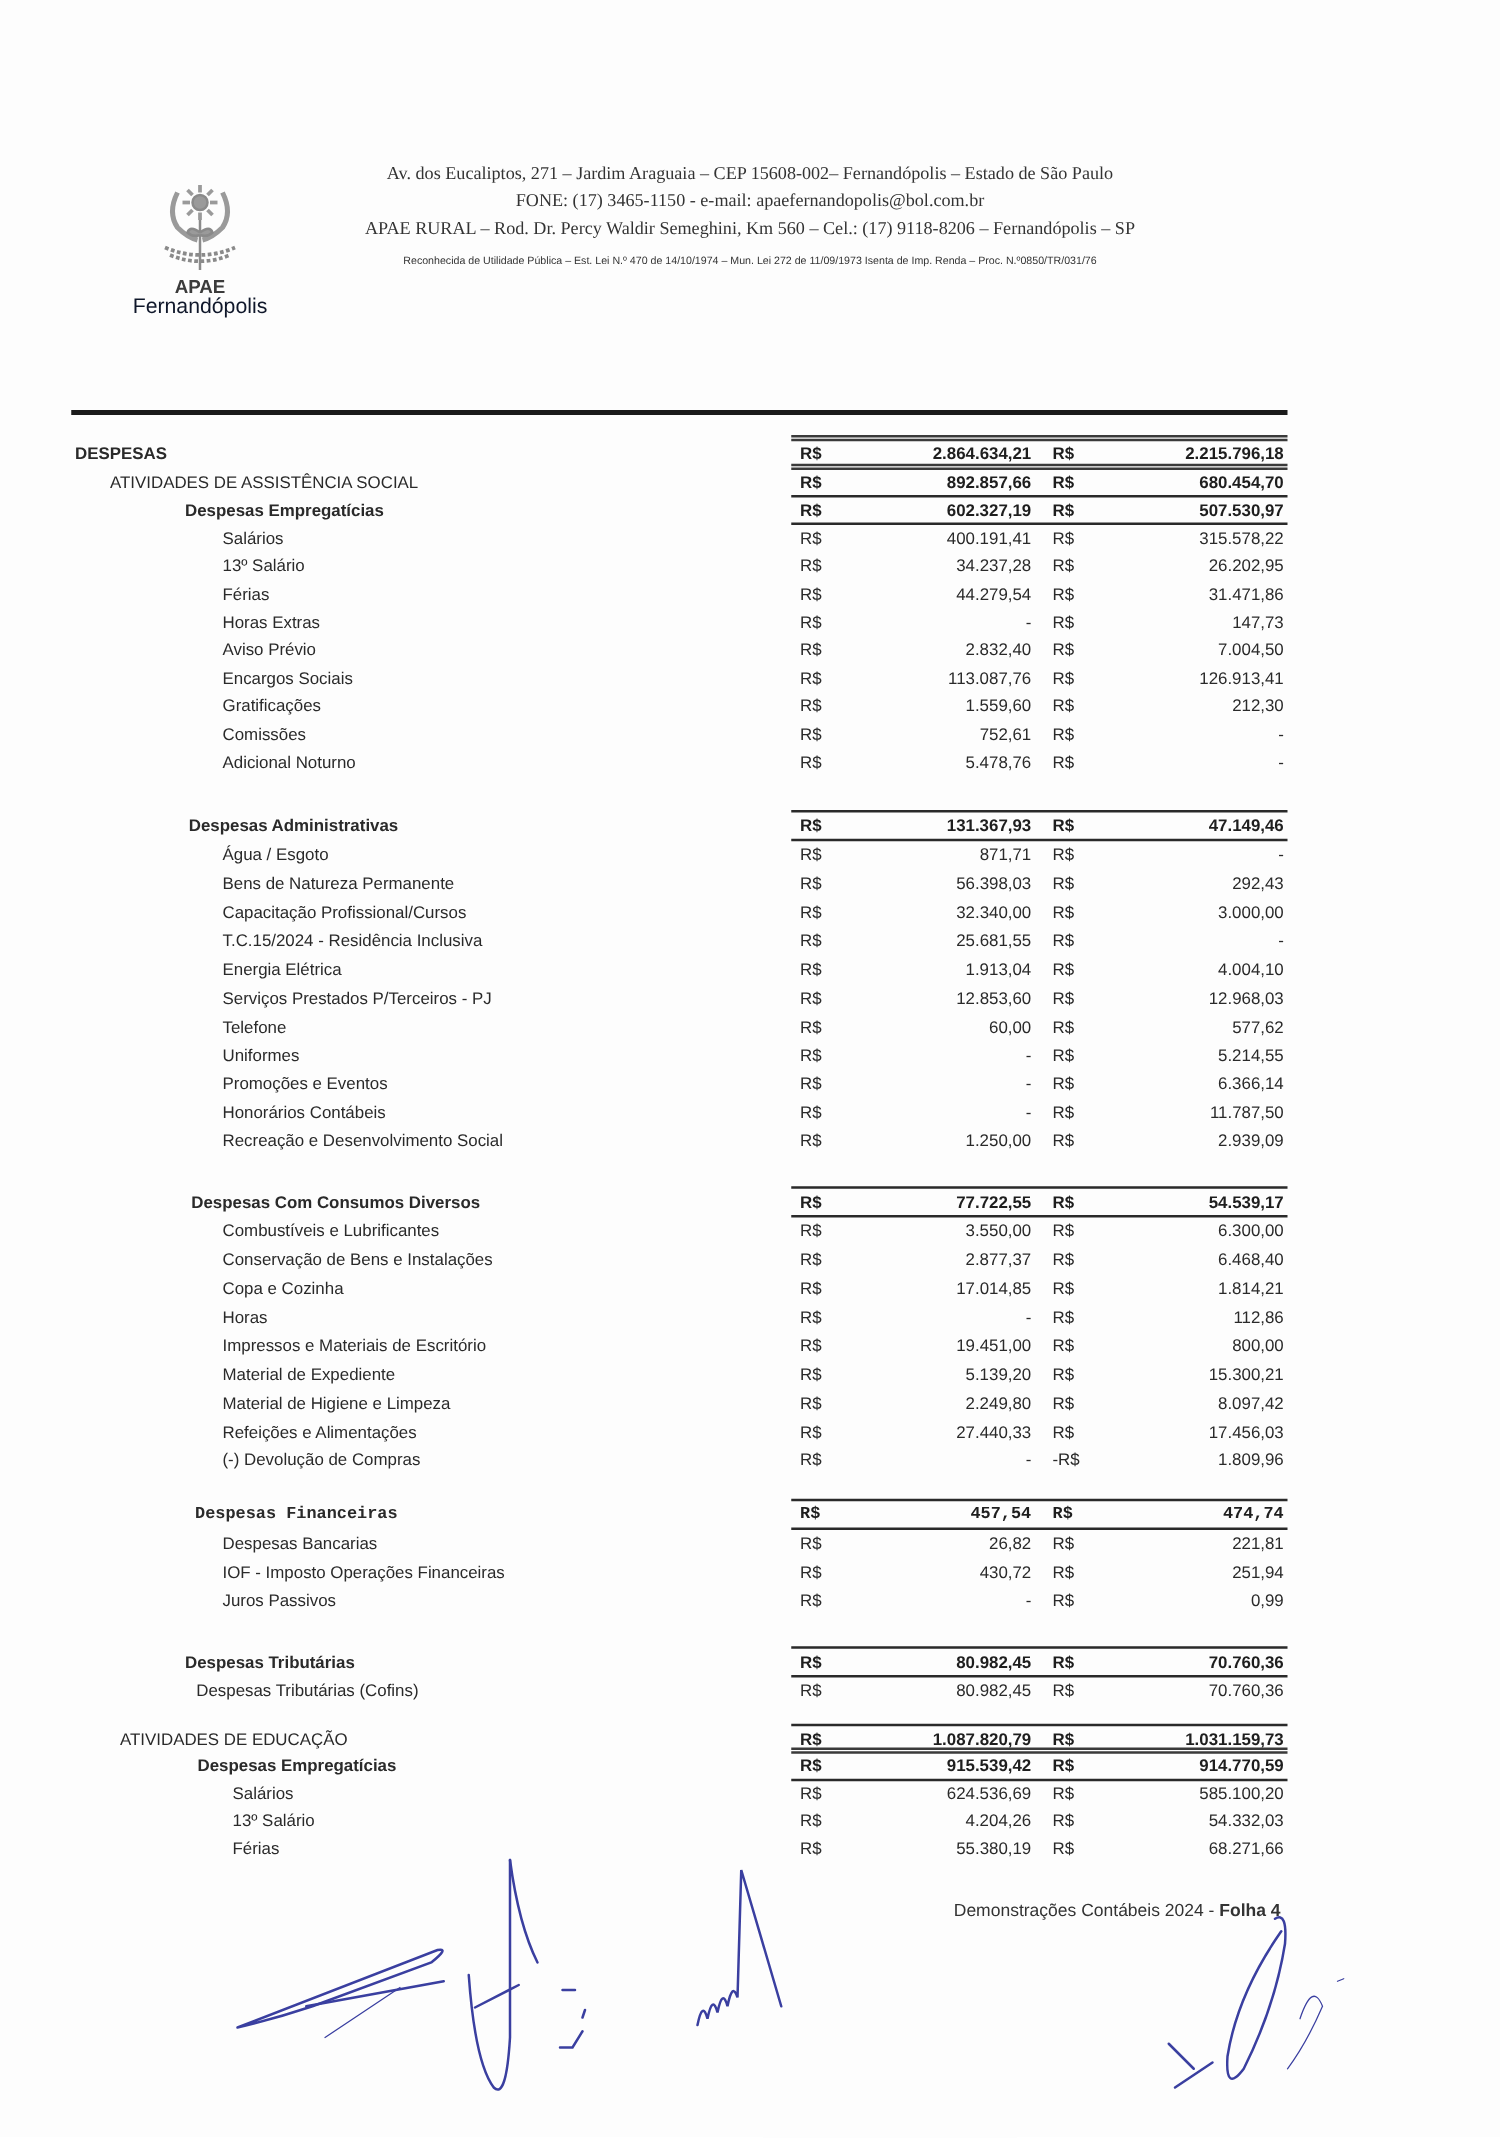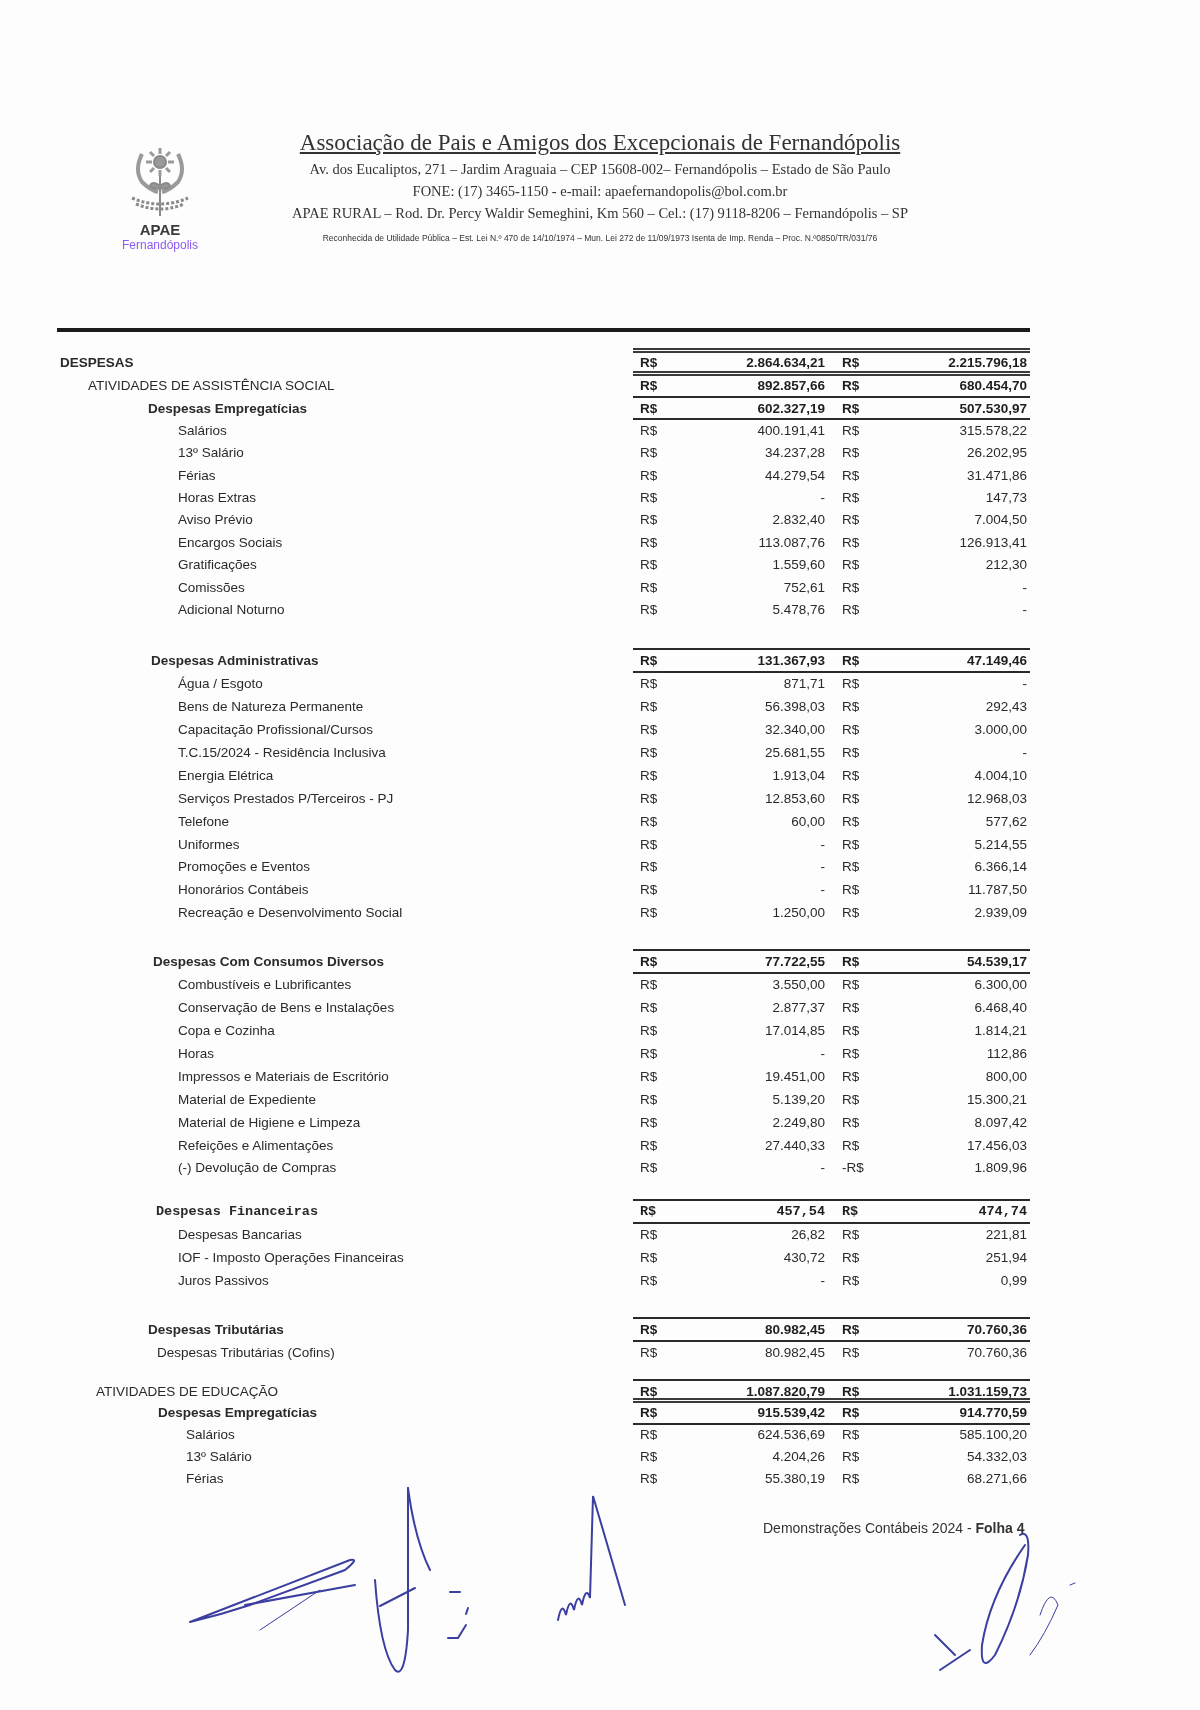--- a/index.html
+++ b/index.html
@@ -2,21 +2,21 @@
 <html><head>
 <meta charset="utf-8">
 <style>
   html,body{margin:0;padding:0;background:#ffffff;}
   body{width:1200px;height:1710px;position:relative;overflow:hidden;font-family:"Liberation Sans",sans-serif;color:#2a2a2a;}
   .page{position:absolute;left:0;top:0;width:1200px;height:1710px;background:#fdfdfd;}
   
   .logo{position:absolute;left:100px;top:140px;width:120px;text-align:center;}
   .logo svg{display:block;margin:0 auto;}
   .logo .l1{font-size:15px;font-weight:bold;color:#3b3b3b;line-height:16px;margin-top:2px;}
-  .logo .l2{font-size:12px;color:#8b5cf6;line-height:14px;}
+  .logo .l2{font-size:17px;color:#0f172a;line-height:14px;}
   .hdr{position:absolute;left:255px;top:128px;width:690px;text-align:center;font-family:"Liberation Serif","DejaVu Serif",serif;color:#333;}
   .hdr .title{font-size:23px;text-decoration:underline;letter-spacing:0px;line-height:30px;}
   .hdr .r2{font-size:15.5px;line-height:22px;display:flex;justify-content:center;gap:70px;margin-left:30px;}
   .hdr .r3,.hdr .r4,.hdr .r5{font-size:14.5px;line-height:22px;}
   .hdr .r6{font-size:8.5px;line-height:16px;margin-top:6px;font-family:"Liberation Sans",sans-serif;}
   .hdr .r7{font-size:8.5px;line-height:16px;margin-top:6px;font-family:"Liberation Sans",sans-serif;}
   .rule-thick{position:absolute;left:57px;top:328px;width:973px;height:4px;background:#1b1b1b;}
 
   
   .row{position:absolute;left:0;width:1200px;height:22px;font-size:13.5px;line-height:22px;}
@@ -62,21 +62,20 @@
         <path d="M40 46 Q48 40 50 46 Q46 50 40 48" fill="#9a9a9a"></path>
         <path d="M12 58 Q40 70 68 58" stroke="#8a8a8a" stroke-width="3" stroke-dasharray="3 2"></path>
         <path d="M16 64 Q40 74 64 64" stroke="#8a8a8a" stroke-width="3" stroke-dasharray="3 2"></path>
       </g>
     </svg>
     <div class="l1">APAE</div>
     <div class="l2">Fernandópolis</div>
   </div>
 
   <div class="hdr">
-    <div class="title">Associação de Pais e Amigos dos Excepcionais de Fernandópolis</div>
     <div class="r3">Av. dos Eucaliptos, 271 – Jardim Araguaia – CEP 15608-002– Fernandópolis – Estado de São Paulo</div>
     <div class="r4">FONE: (17) 3465-1150 - e-mail: apaefernandopolis@bol.com.br</div>
     <div class="r5">APAE RURAL – Rod. Dr. Percy Waldir Semeghini, Km 560 – Cel.: (17) 9118-8206 – Fernandópolis – SP</div>
     <div class="r6">Reconhecida de Utilidade Pública – Est. Lei N.º 470 de 14/10/1974 – Mun. Lei 272 de 11/09/1973 Isenta de Imp. Renda – Proc. N.º0850/TR/031/76</div>
   </div>
 
   <div class="rule-thick"></div>
 
   <div id="table">
       <div class="dline" style="top: 348px;"></div>

